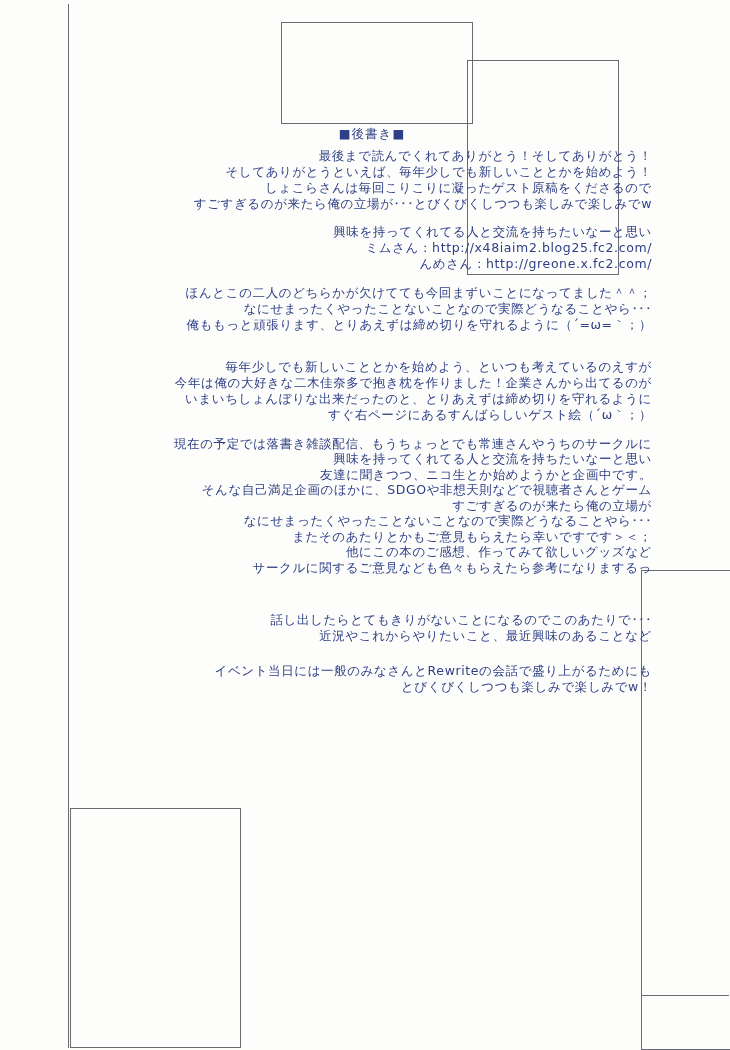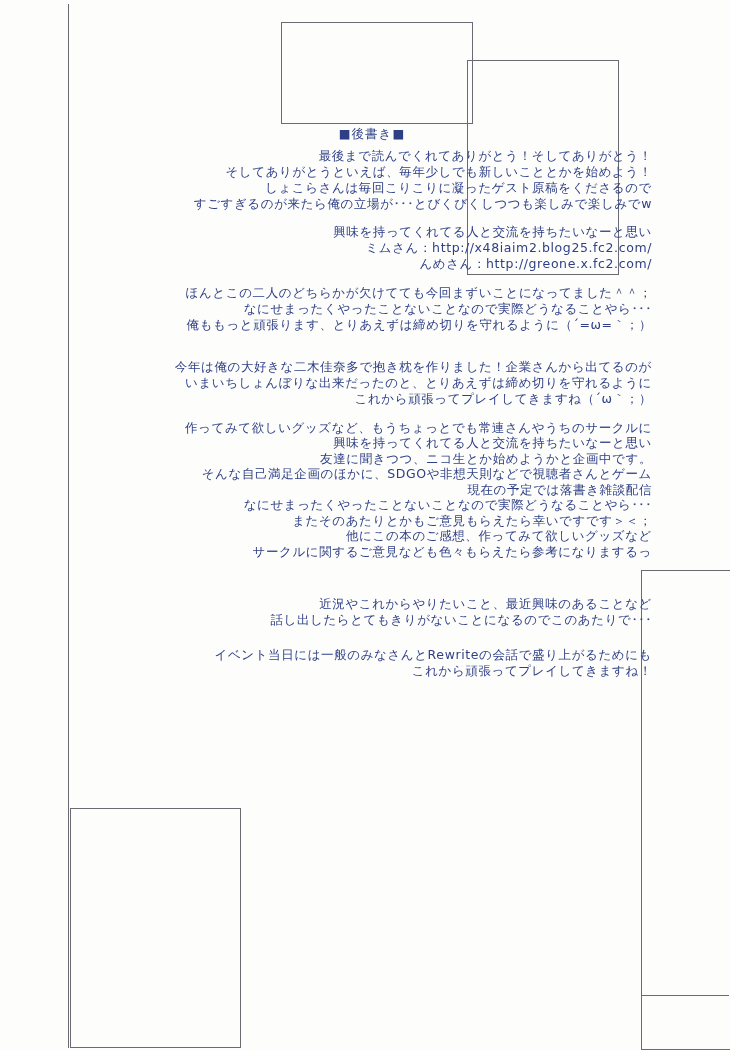--- a/index.html
+++ b/index.html
@@ -127,45 +127,46 @@
 
     <div class="para">
       <span class="line">ほんとこの二人のどちらかが欠けてても今回まずいことになってました＾＾；</span>
       <span class="line">なにせまったくやったことないことなので実際どうなることやら･･･</span>
       <span class="line">俺ももっと頑張ります、とりあえずは締め切りを守れるように（´=ω=｀；）</span>
     </div>
 
     <div class="gap-md"></div>
 
     <div class="para">
+      <span class="line">毎年少しでも新しいこととかを始めよう、といつも考えているのえすが</span>
       <span class="line">今年は俺の大好きな二木佳奈多で抱き枕を作りました！企業さんから出てるのが</span>
       <span class="line">いまいちしょんぼりな出来だったのと、とりあえずは締め切りを守れるように</span>
-      <span class="line">これから頑張ってプレイしてきますね（´ω｀；）</span>
+      <span class="line">すぐ右ページにあるすんばらしいゲスト絵（´ω｀；）</span>
     </div>
 
     <div class="para tight">
-      <span class="line">作ってみて欲しいグッズなど、もうちょっとでも常連さんやうちのサークルに</span>
+      <span class="line">現在の予定では落書き雑談配信、もうちょっとでも常連さんやうちのサークルに</span>
       <span class="line">興味を持ってくれてる人と交流を持ちたいなーと思い</span>
       <span class="line">友達に聞きつつ、ニコ生とか始めようかと企画中です。</span>
       <span class="line">そんな自己満足企画のほかに、SDGOや非想天則などで視聴者さんとゲーム</span>
-      <span class="line">現在の予定では落書き雑談配信</span>
+      <span class="line">すごすぎるのが来たら俺の立場が</span>
       <span class="line">なにせまったくやったことないことなので実際どうなることやら･･･</span>
       <span class="line">またそのあたりとかもご意見もらえたら幸いですです＞＜；</span>
       <span class="line">他にこの本のご感想、作ってみて欲しいグッズなど</span>
       <span class="line">サークルに関するご意見なども色々もらえたら参考になりまするっ</span>
     </div>
 
     <div class="gap-lg"></div>
 
     <div class="para">
+      <span class="line">話し出したらとてもきりがないことになるのでこのあたりで･･･</span>
       <span class="line">近況やこれからやりたいこと、最近興味のあることなど</span>
-      <span class="line">話し出したらとてもきりがないことになるのでこのあたりで･･･</span>
     </div>
 
     <div class="gap-sm"></div>
 
     <div class="para">
       <span class="line">イベント当日には一般のみなさんとRewriteの会話で盛り上がるためにも</span>
-      <span class="line">これから頑張ってプレイしてきますね！</span>
+      <span class="line">とびくびくしつつも楽しみで楽しみでw！</span>
     </div>
 
   </div>
 </div>
 
 </body></html>

